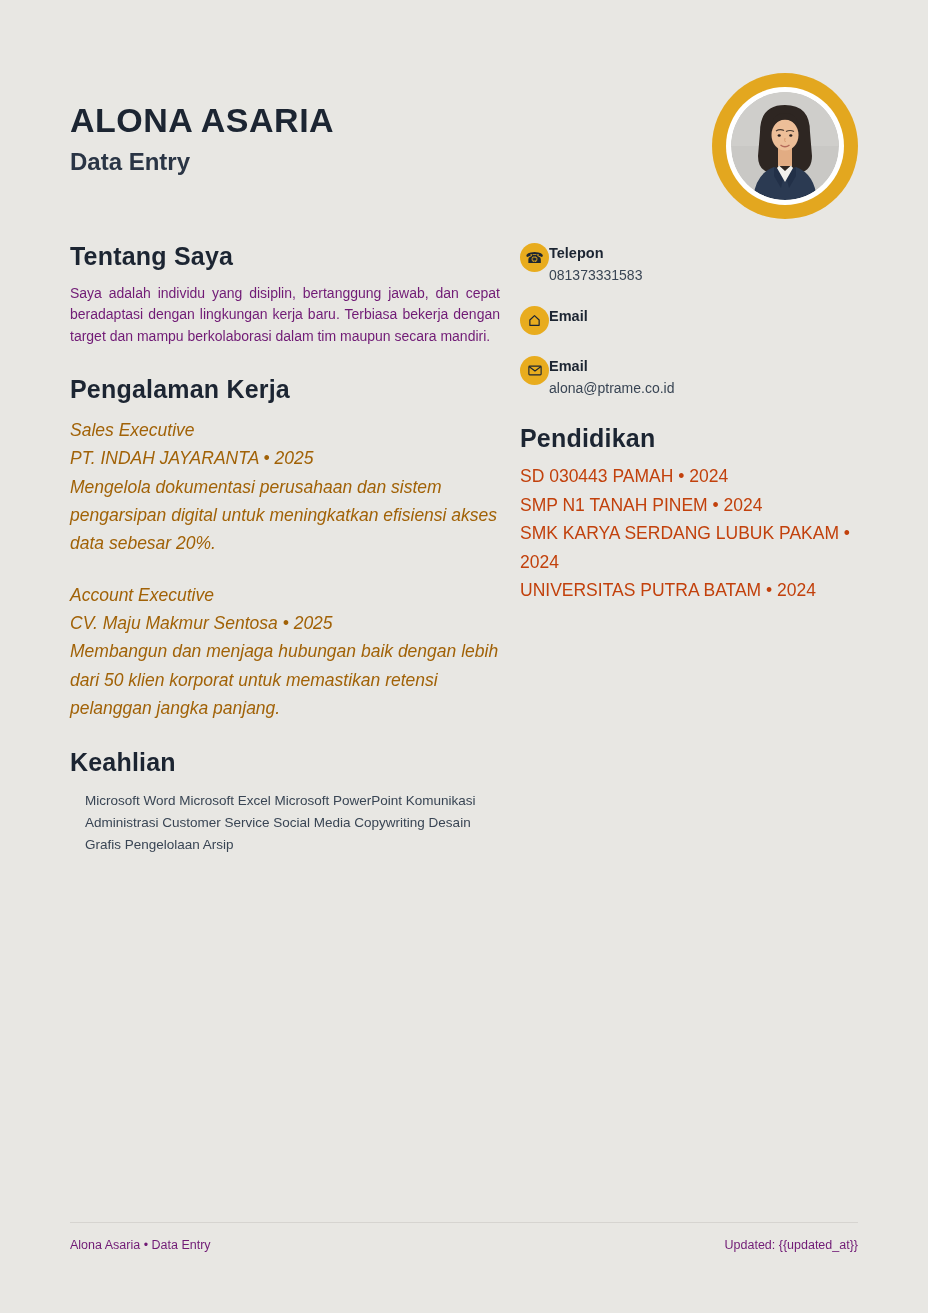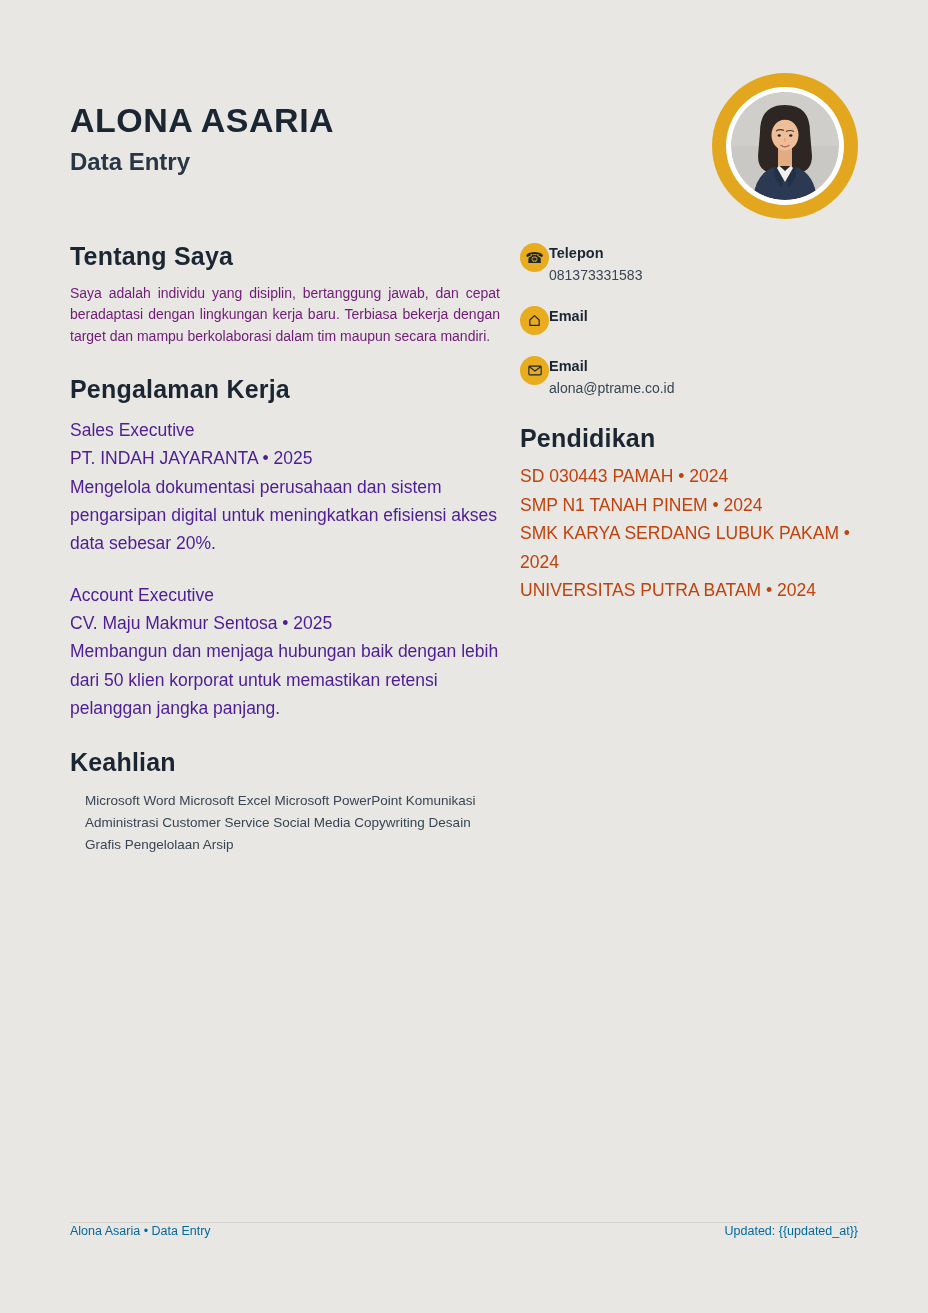--- a/index.html
+++ b/index.html
@@ -63,22 +63,23 @@
     line-height: 1.55;
     text-align: justify;
     color: #701a75;
   }
   .experience-section { margin-top: 28px; }
   .job { margin-top: 13px; margin-bottom: 23px; }
   .job:last-child { margin-bottom: 16px; }
   .job-title, .job-company, .job-desc {
     font-size: 17.5px;
     line-height: 1.62;
-    color: #4c1d95;
+    color: #a16207;
     font-weight: 400;
+    font-style: italic;
   }
   .skills-section { margin-top: 26px; }
   .skills-text {
     margin: 14px 0 0 15px;
     font-size: 13.5px;
     line-height: 1.62;
     color: #394554;
     max-width: 395px;
   }
   
@@ -102,25 +103,25 @@
     font-size: 17.5px;
     line-height: 1.63;
     color: #c2410c;
   }
   
   .footer {
     position: absolute;
     left: 70px; right: 70px;
     top: 1222px;
     border-top: 1px solid #D6D4D0;
-    padding-top: 1px;
+    padding-top: 15px;
     display: flex;
     justify-content: space-between;
     font-size: 12.5px;
-    color: #0369a1;
+    color: #701a75;
   }
   svg { display: block; }
 </style>
 </head>
 <body>
 
 <div class="page">
 
   <div class="header">
     <div class="title-block">

